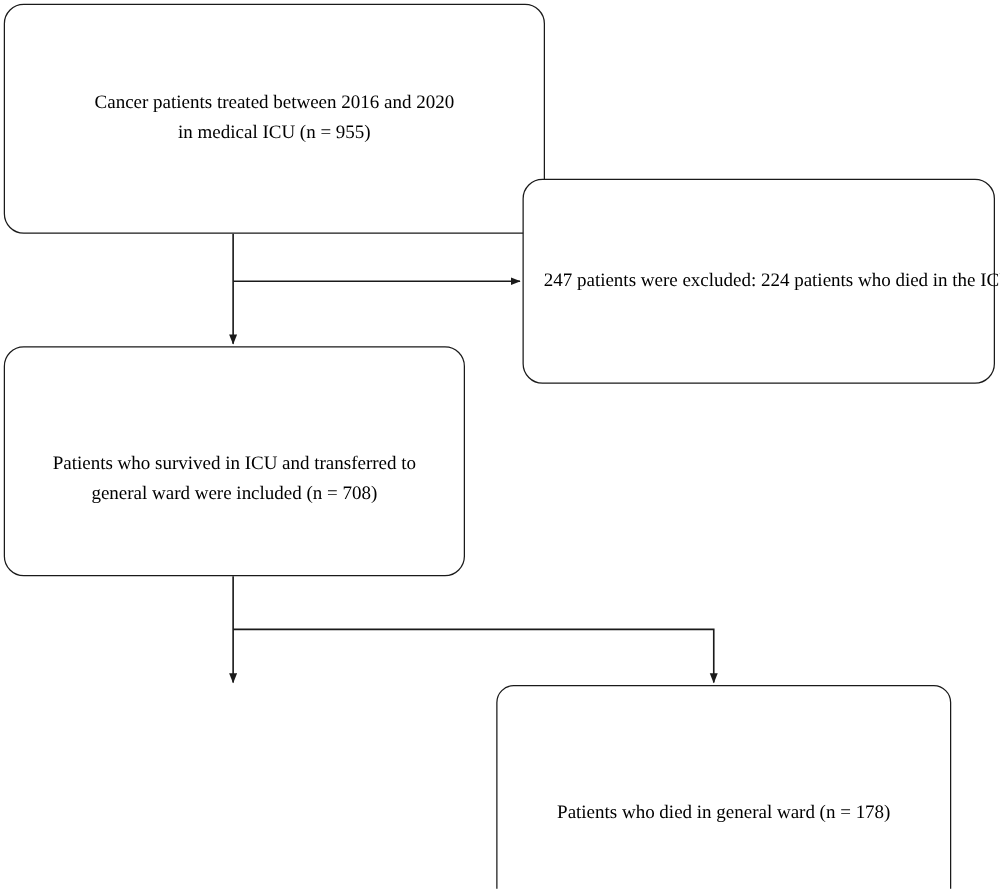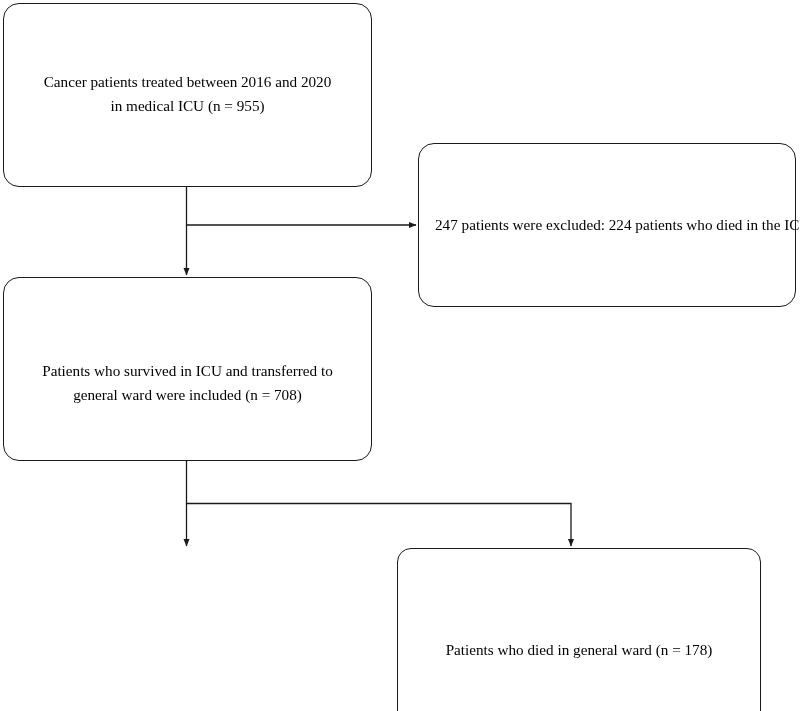--- a/index.html
+++ b/index.html
@@ -37,21 +37,21 @@
     line-height: 24.5px;
     color: #000000;
     white-space: pre;
   }
   .center-text { text-align: center; margin-top: 28px; }
   .left-text  { text-align: left; }
 
   
   #box-cohort {
     left: 3px;  top: 3px;
-    width: 369px; height: 184px;
+    width: 433px; height: 184px;
   }
   #box-cohort .node-text { margin-top: -2px; }
 
   
   #box-excluded {
     left: 418px; top: 143px;
     width: 378px; height: 164px;
     justify-content: flex-start;
     overflow: visible;
   }

